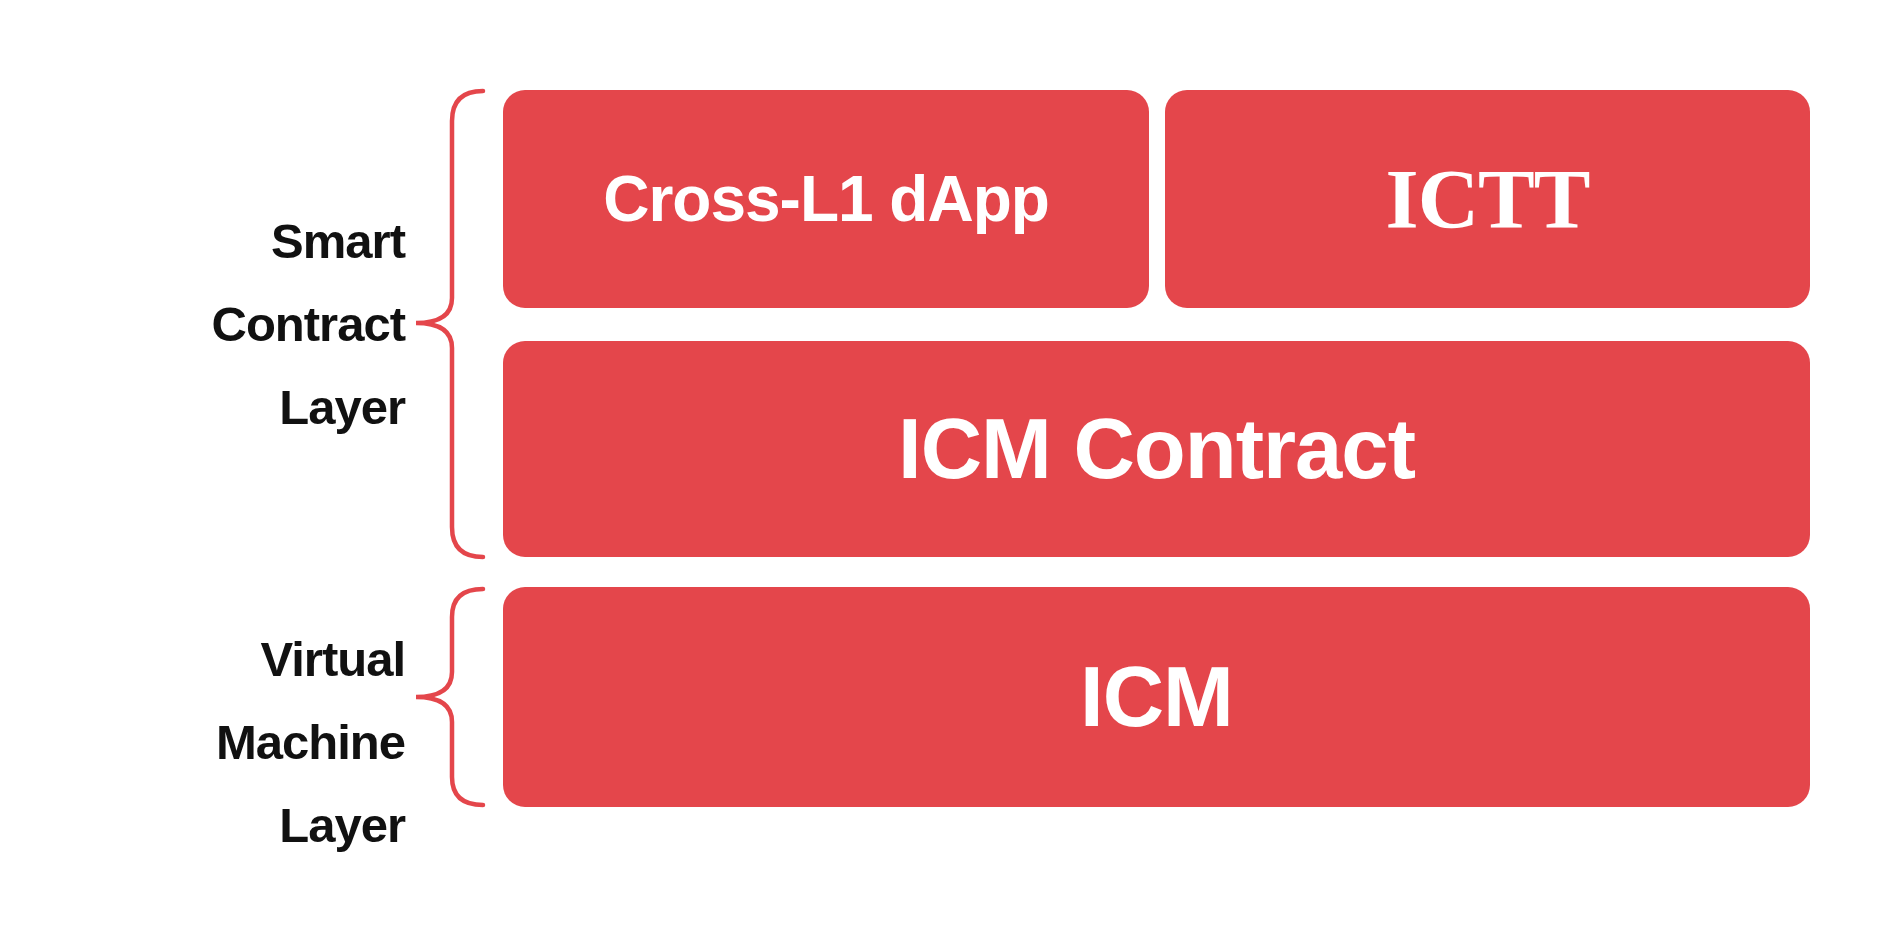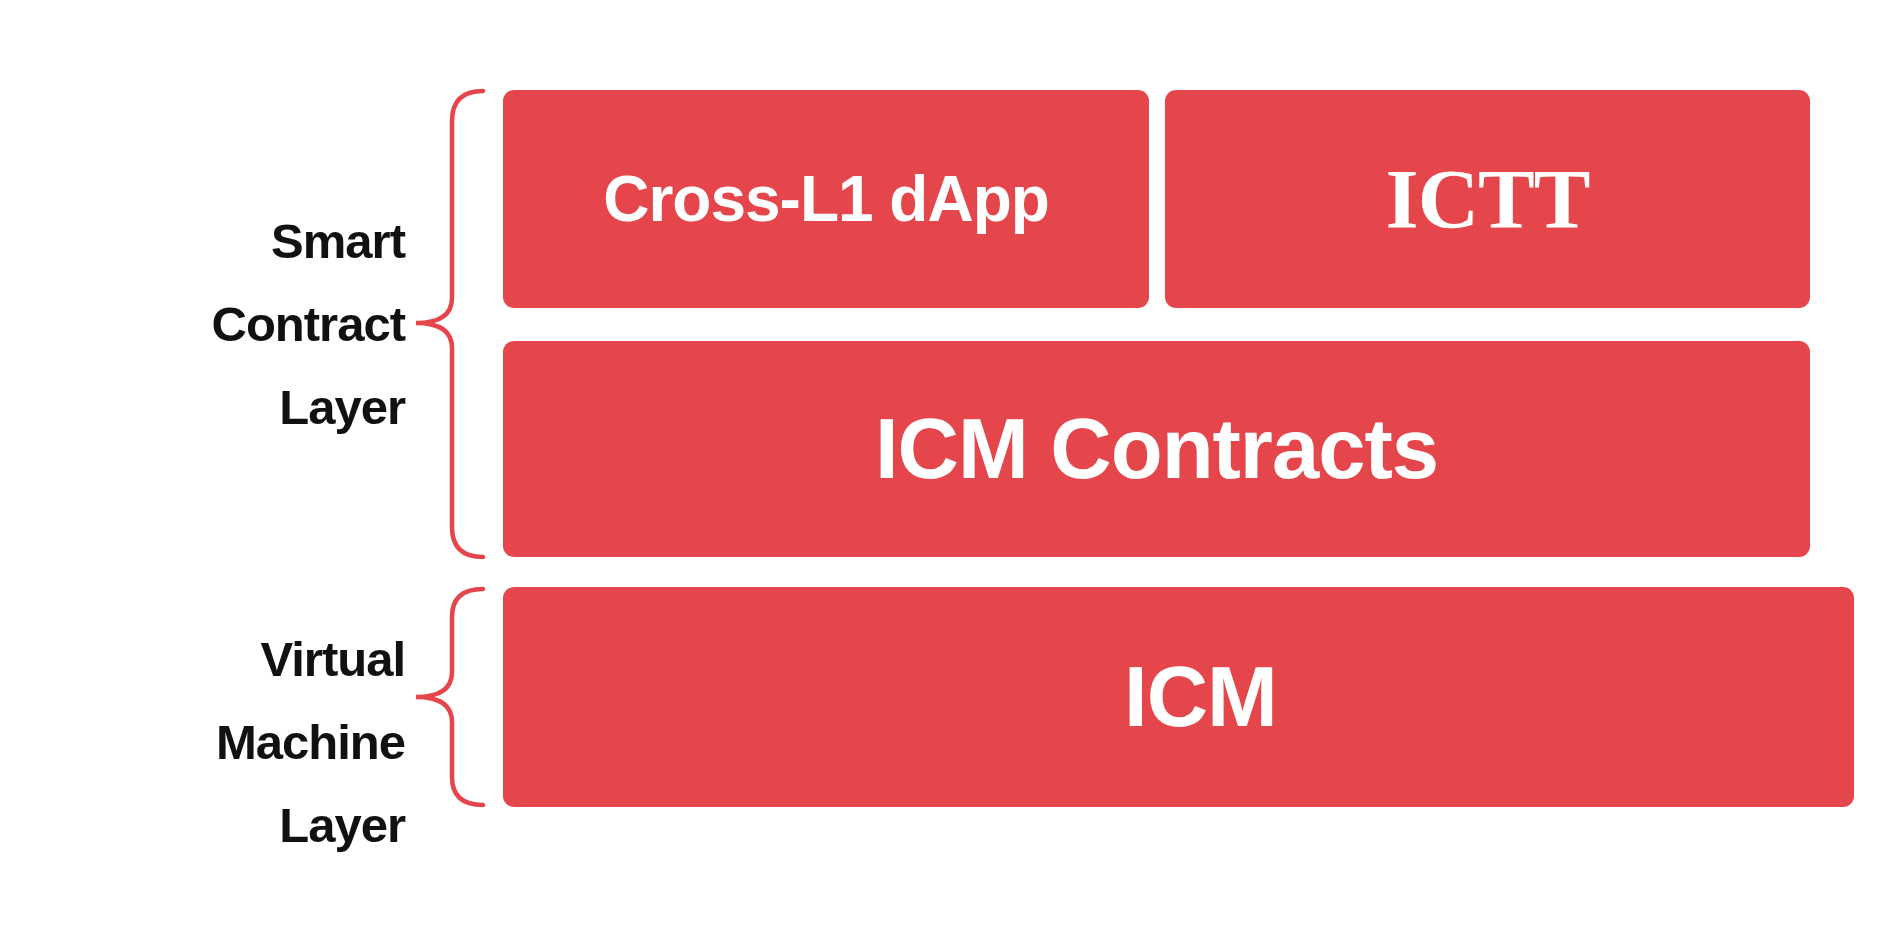--- a/index.html
+++ b/index.html
@@ -40,33 +40,33 @@
   .brace-svg path {
     fill: none;
     stroke: currentColor;
     stroke-width: 4.5;
     stroke-linecap: round;
   }
 
   .box {
     position: absolute;
     background: var(--red, #e4464b);
-    border-radius: 11px;
+    border-radius: 22px;
     display: flex;
     align-items: center;
     justify-content: center;
     color: var(--box_text, #ffffff);
     font-weight: 700;
     letter-spacing: -1px;
     text-align: center;
   }
   .box-cross-l1 { left: 503px;  top: 90px;  width: 646px;  height: 218px; font-size: 64px; }
   .box-ictt     { left: 1165px; top: 90px;  width: 645px;  height: 218px; font-size: 85px; font-family: Liberation Serif, serif; }
   .box-icm-contracts { left: 503px; top: 341px; width: 1307px; height: 216px; font-size: 85px; }
-  .box-icm      { left: 503px;  top: 587px; width: 1307px; height: 220px; font-size: 85px; padding-left: 44px; }
+  .box-icm      { left: 503px;  top: 587px; width: 1307px; height: 220px; font-size: 85px; }
 </style>
 </head>
 <body>
 
 <div class="canvas">
 
   <div class="layer-label label-smart">Smart
 Contract
 Layer</div>
 
@@ -93,20 +93,20 @@
 
   <div class="box box-cross-l1">
     <span>Cross-L1 dApp</span>
   </div>
 
   <div class="box box-ictt">
     <span>ICTT</span>
   </div>
 
   <div class="box box-icm-contracts">
-    <span>ICM Contracts</span>
+    <span>ICM Contract</span>
   </div>
 
   <div class="box box-icm">
     <span>ICM</span>
   </div>
 
 </div>
 
 </body></html>

